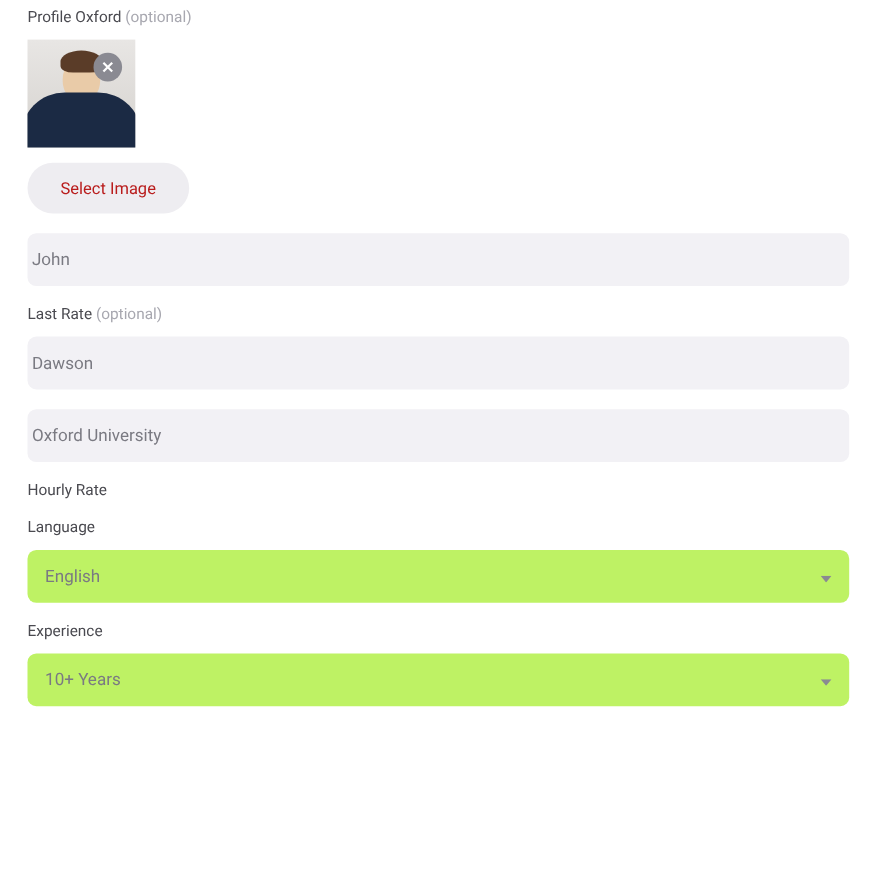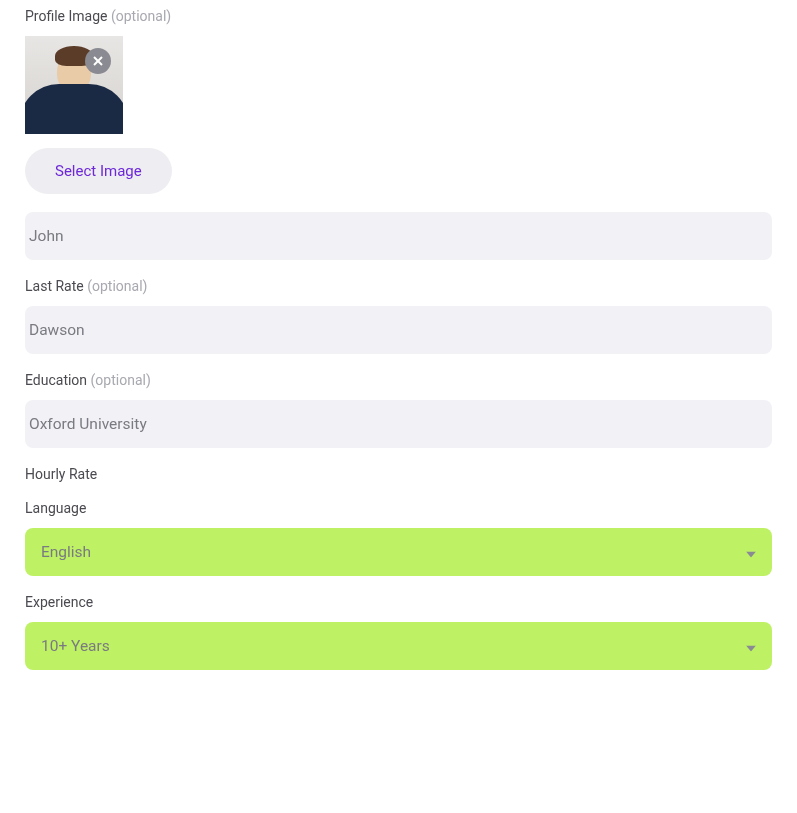--- a/index.html
+++ b/index.html
@@ -91,21 +91,21 @@
   .remove-btn svg {
     stroke: #ffffff;
     stroke-width: 2;
   }
   .select-image-btn {
     background: #eeedf1;
     border: none;
     border-radius: 24px;
     padding: 14px 30px;
     font-size: 15px;
-    color: #6d28d9;
+    color: #b91c1c;
     cursor: pointer;
     font-family: inherit;
   }
   .text-input {
     width: 100%;
     background: #f2f1f5;
     border: none;
     border-radius: 8px;
     padding: 15px 4px;
     font-size: 15.5px;
@@ -140,21 +140,21 @@
   }
   .caret svg {
     fill: #8a8a92;
   }
 </style>
 </head>
 <body>
 
 <div class="field-group">
   <label class="field-label">
-    <span>Profile Image</span>
+    <span>Profile Oxford</span>
     <span class="optional">(optional)</span>
   </label>
   <div class="profile-img-wrap">
     <div class="profile-img">
       <div class="hair"></div>
     </div>
     <div class="remove-btn">
       <svg width="12" height="12" viewBox="0 0 12 12">
           <line x1="2" y1="2" x2="10" y2="10"></line>
           <line x1="10" y1="2" x2="2" y2="10"></line>
@@ -170,24 +170,20 @@
 
 <div class="field-group">
   <label class="field-label">
     <span>Last Rate</span>
     <span class="optional">(optional)</span>
   </label>
   <input type="text" class="text-input" value="Dawson" style="">
 </div>
 
 <div class="field-group">
-  <label class="field-label">
-    <span>Education</span>
-    <span class="optional">(optional)</span>
-  </label>
   <input type="text" class="text-input" value="Oxford University" style="">
 </div>
 
 <div class="field-group">
   <label class="field-label">
     <span>Hourly Rate</span>
   </label>
 </div>
 
 <div class="field-group">

